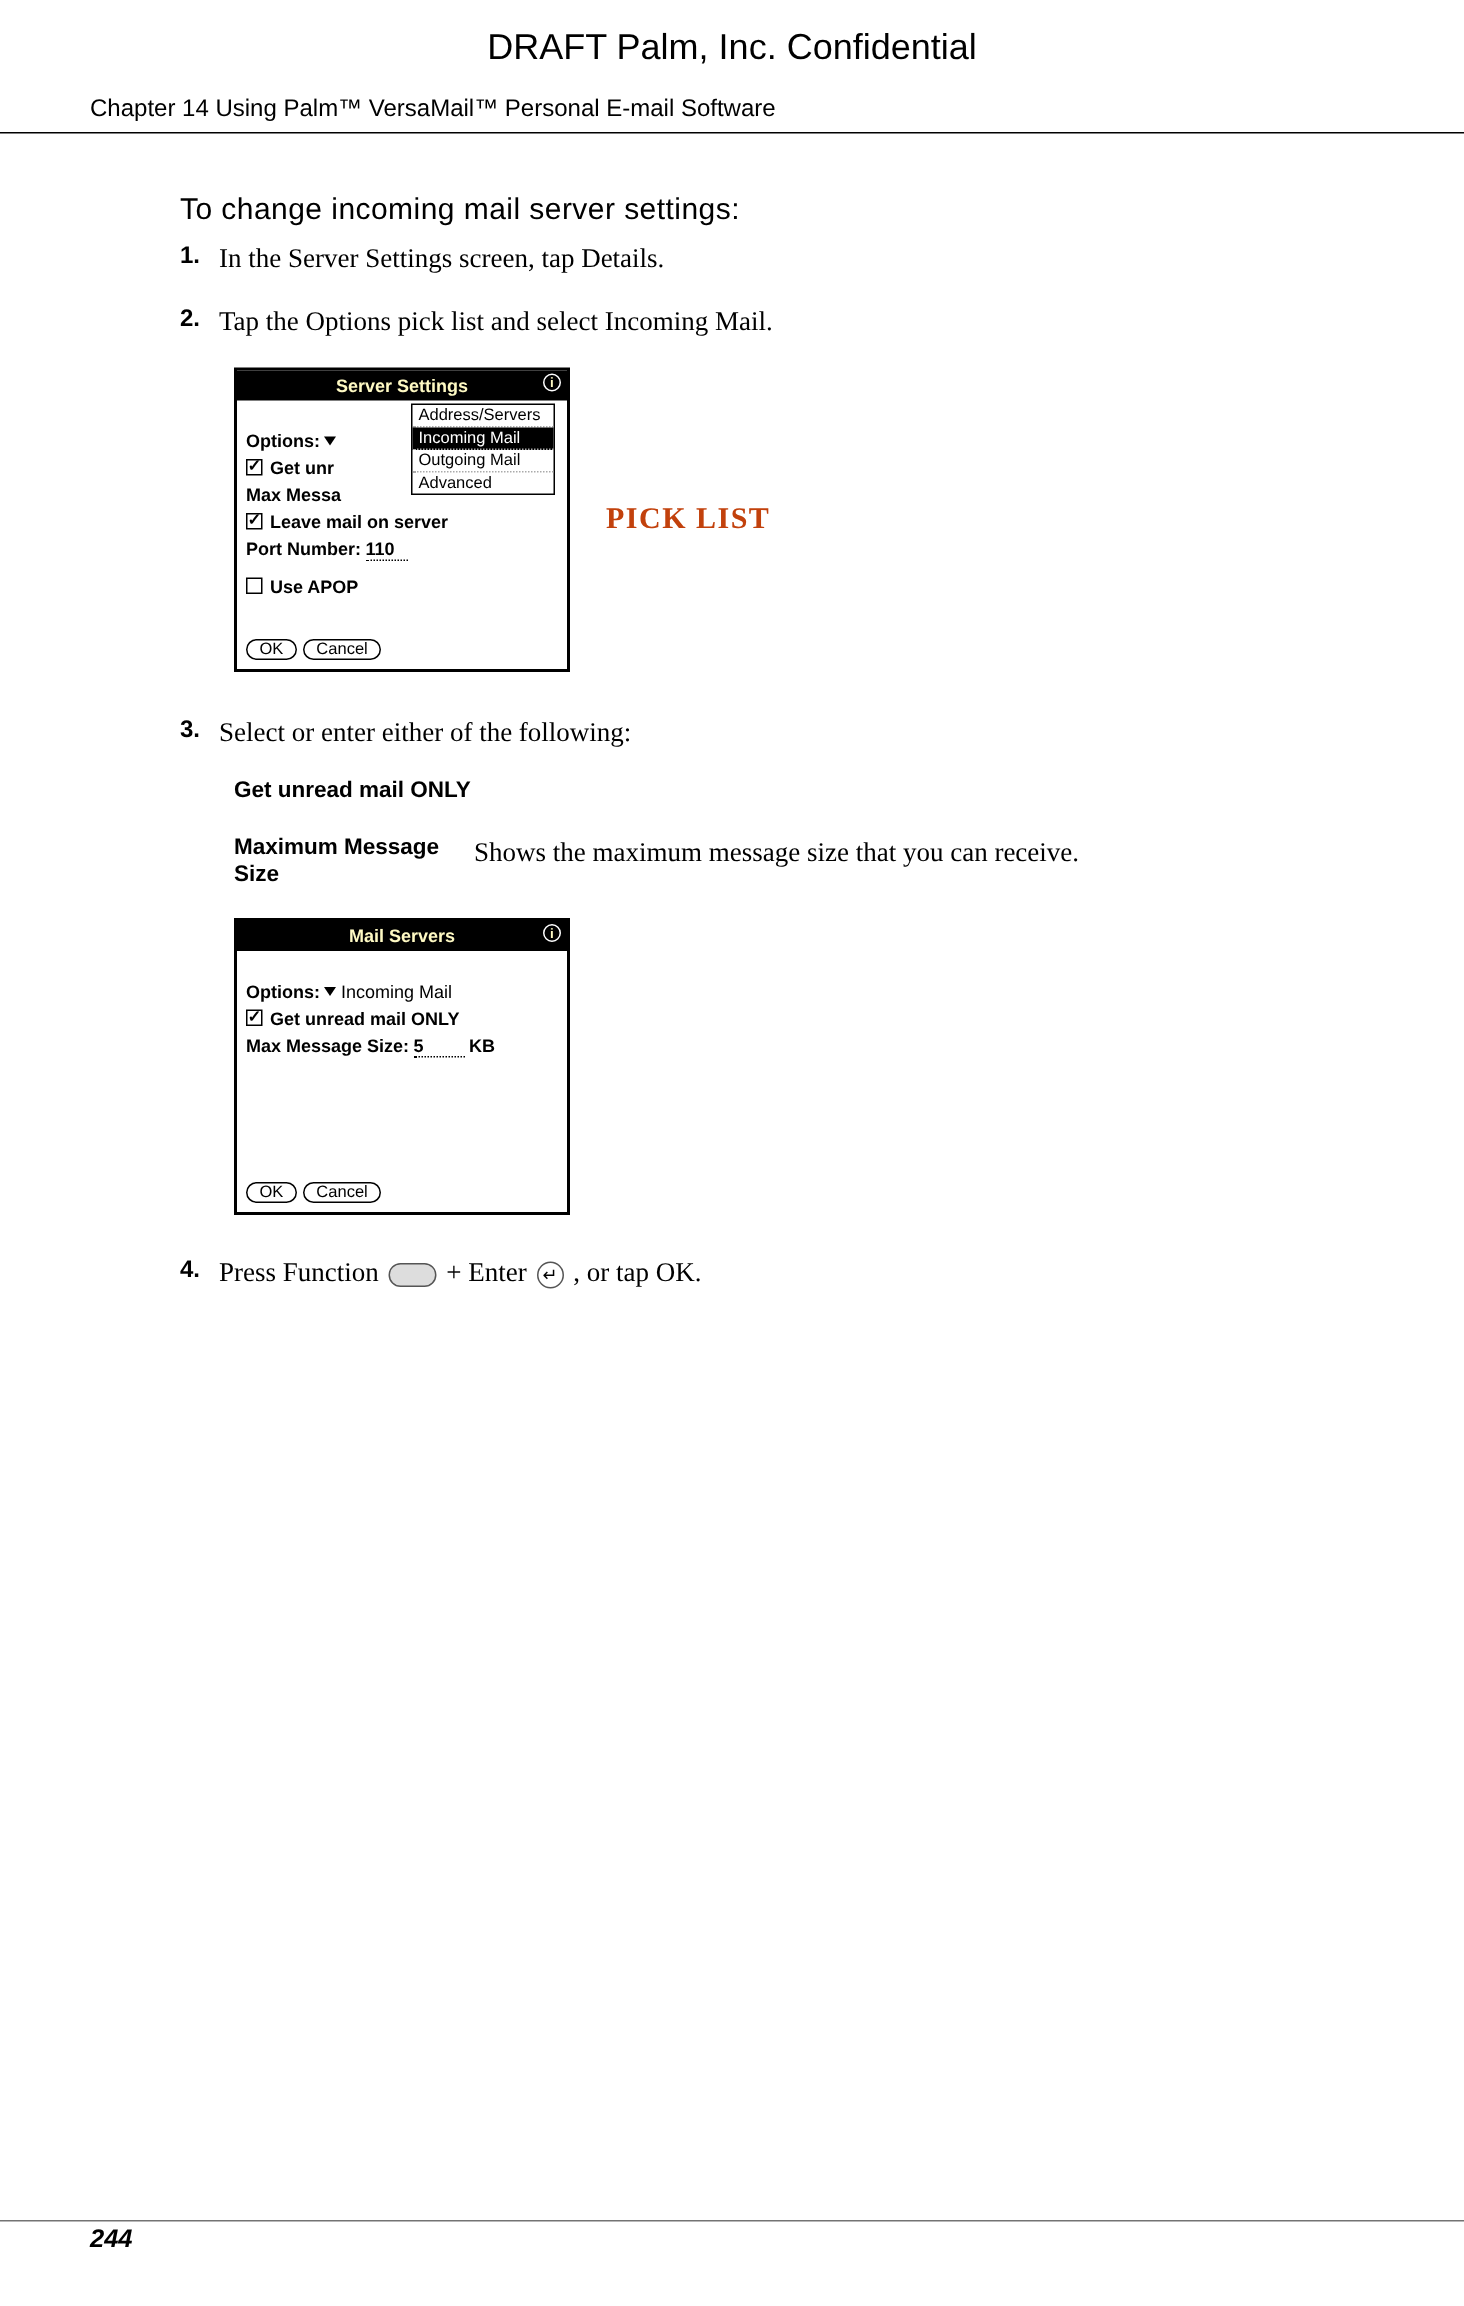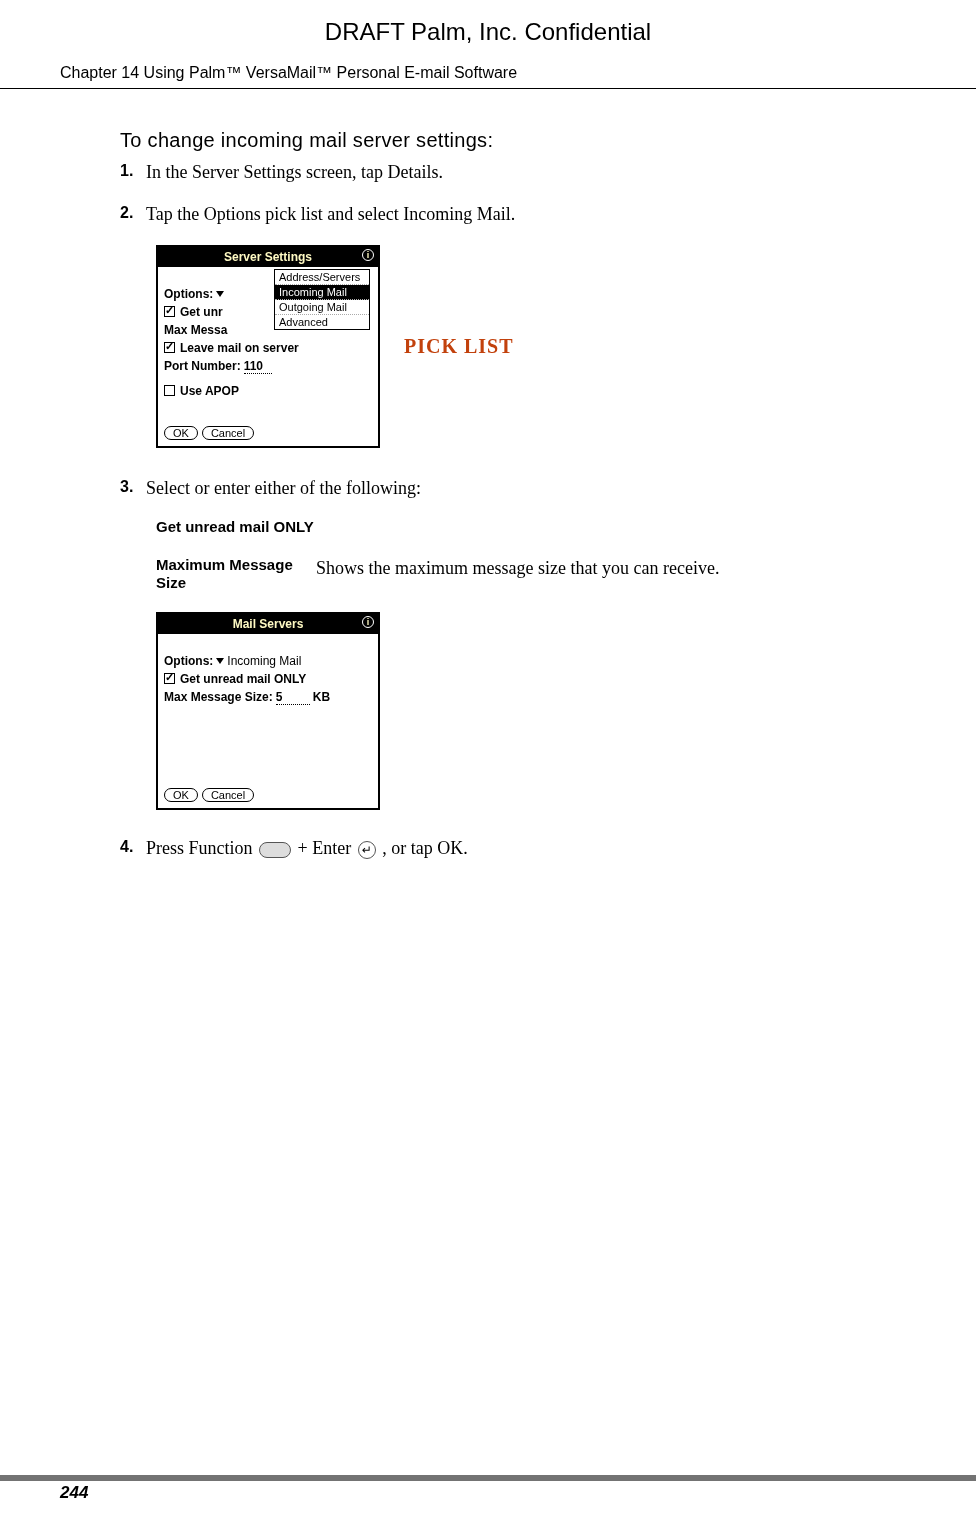--- a/index.html
+++ b/index.html
@@ -212,21 +212,21 @@
     .after-step {
       margin: 14px 0 0 36px;
       font-size: 18px;
       line-height: 1.4;
     }
     .footer {
       position: absolute;
       bottom: 34px;
       left: 0;
       right: 0;
-      border-top: 6px solid #737373;
+      border-top: 1px solid #737373;
       padding: 2px 60px 0 60px;
       font-family: Arial, Helvetica, sans-serif;
     }
     .page-num {
       font-weight: bold;
       font-style: italic;
       font-size: 17px;
     }
   </style>
 </head>

